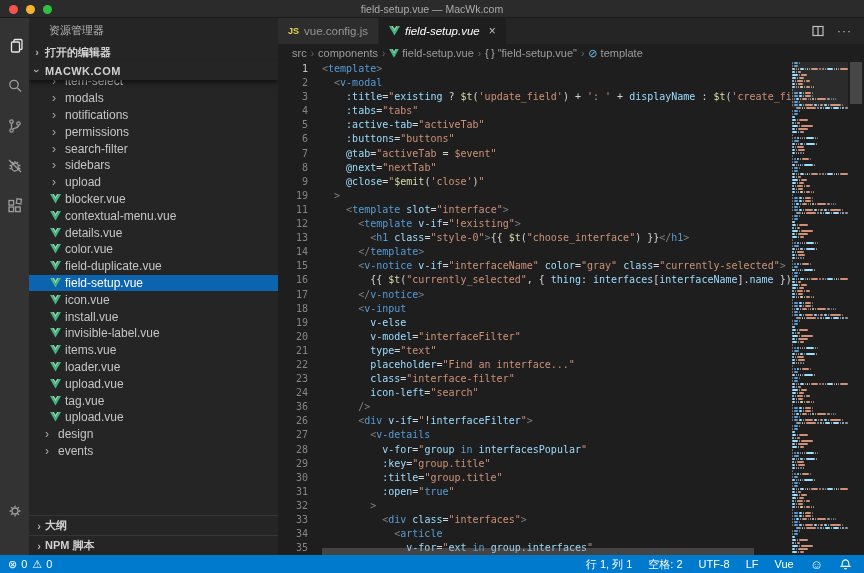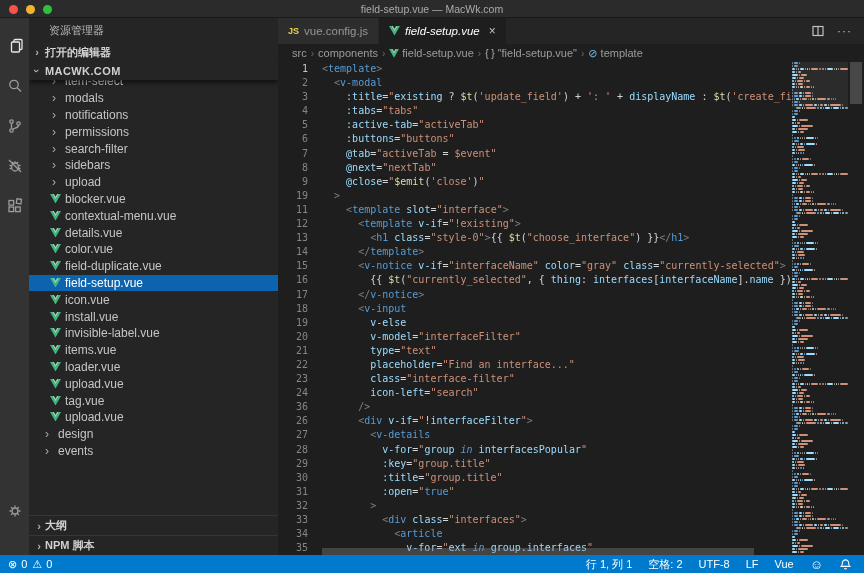--- a/index.html
+++ b/index.html
@@ -68,21 +68,21 @@
 
   
   .editor-body { position:relative; flex:1; overflow:hidden; }
   .code { position:absolute; left:0; top:0; right:72px; bottom:0; overflow:hidden;
     font-family:"DejaVu Sans Mono", monospace; font-size:10px; }
   .code-line { height:14.1px; line-height:14.1px; white-space:pre; display:flex; }
   .gutter { width:30px; text-align:right; color:#858585; flex:none; margin-right:14px; }
   .code-line.cur .gutter { color:#c6c6c6; }
   .tok-t { color:#569cd6; } .tok-a { color:#9cdcfe; } .tok-s { color:#ce9178; }
   .tok-p { color:#808080; } .tok-w { color:#d4d4d4; } .tok-f { color:#dcdcaa; }
-  .tok-k { color:#569cd6; } .tok-v { color:#9cdcfe; } .tok-i { color:#569cd6; font-style:italic; }
+  .tok-k { color:#569cd6; } .tok-v { color:#9cdcfe; } .tok-i { color:#569cd6; }
 
   .minimap { position:absolute; top:0; right:16px; width:56px; bottom:0; overflow:hidden;
     background:#1e1e1e; }
   .mm-row { height:2px; margin-bottom:1px; display:flex; gap:1px; }
   .mm-seg { height:2px; border-radius:1px; }
   .mm-slider { position:absolute; top:0; left:0; right:0; height:46px; background:rgba(255,255,255,.06); }
   .vscroll { position:absolute; top:0; right:0; width:16px; bottom:0; background:#1e1e1e; }
   .vscroll .slider { position:absolute; top:0; left:2px; right:2px; height:42px; background:rgba(140,140,140,.38); }
   .hscroll { position:absolute; bottom:0; left:44px; right:72px; height:7px; }
   .hscroll .slider { height:7px; width:92%; background:rgba(140,140,140,.35); }

